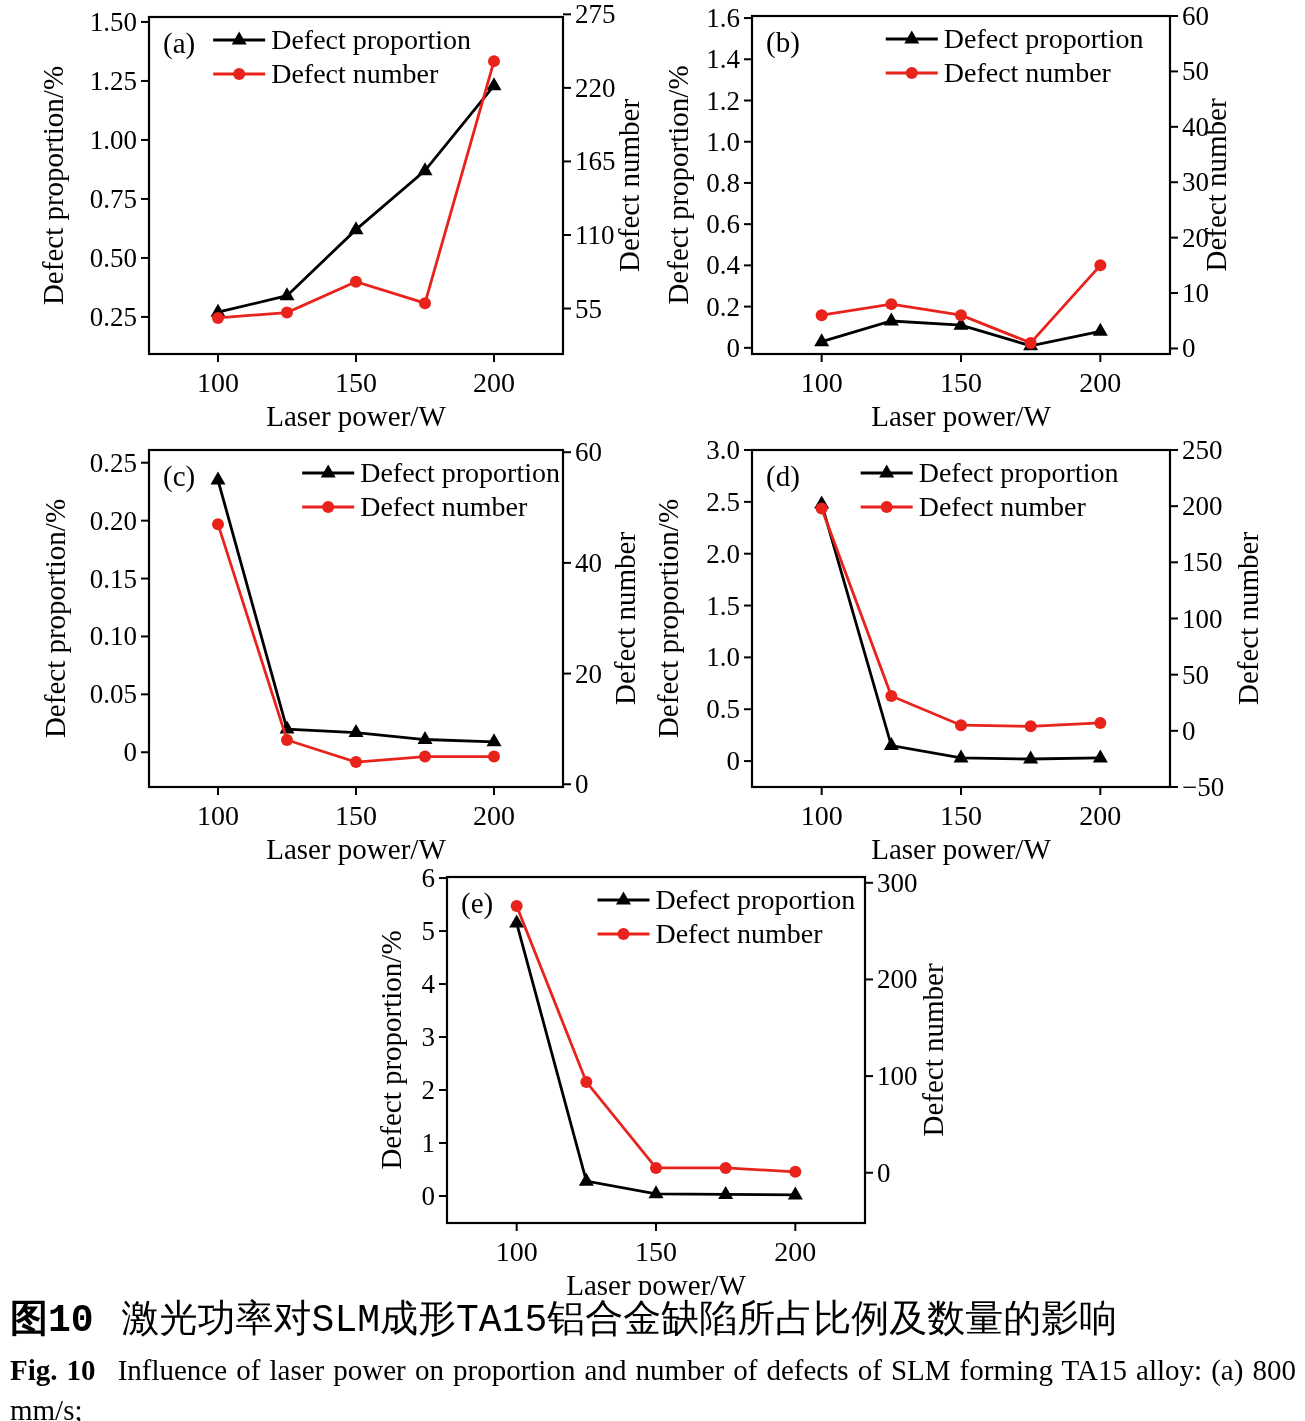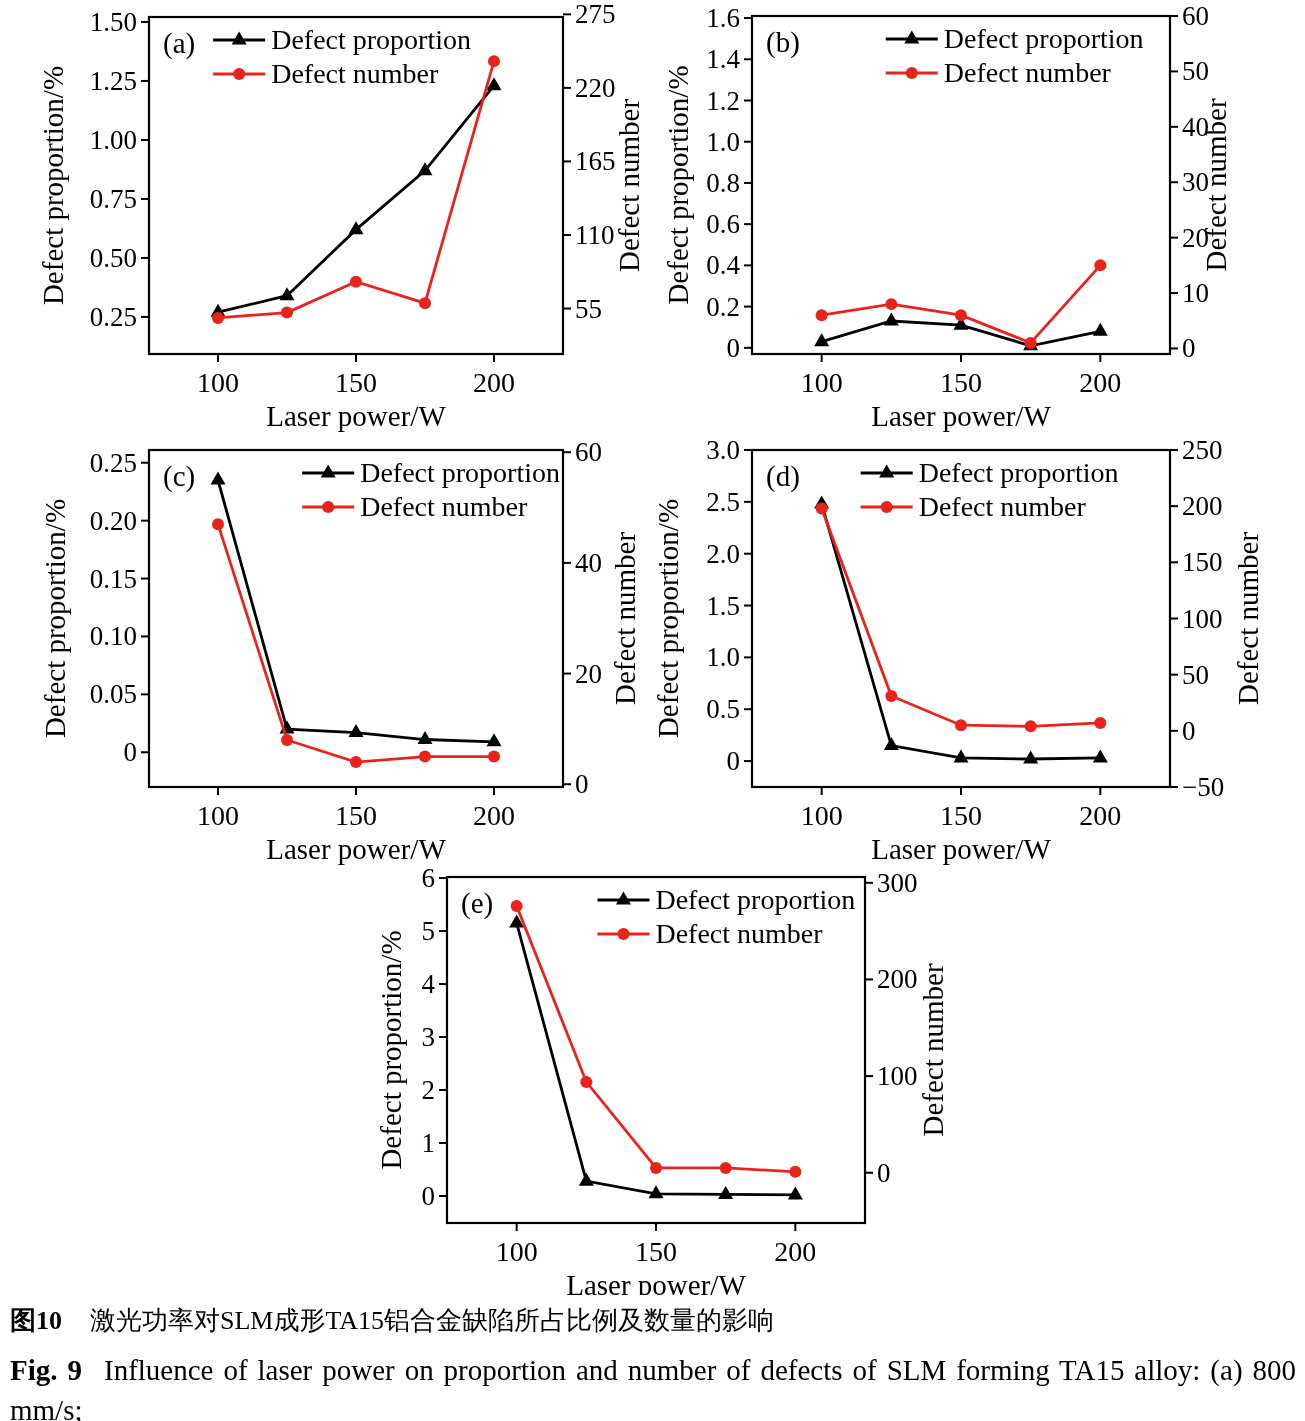--- a/index.html
+++ b/index.html
@@ -1,20 +1,20 @@
 <!DOCTYPE html>
 <html><head>
 <meta charset="utf-8">
 <style>
   html,body{margin:0;padding:0;background:#ffffff;}
   body{width:1305px;height:1421px;position:relative;font-family:"Liberation Serif","DejaVu Serif",serif;color:#000;}
   #figure{position:absolute;left:0;top:0;}
   #figure text{font-family:"Liberation Serif","DejaVu Serif",serif;fill:#000;}
   .caption{position:absolute;left:10px;top:1300px;width:1286px;}
-  .cap-zh{font-size:26px;line-height:42px;margin:0 0 8px 0;}
+  .cap-zh{font-size:38px;line-height:42px;margin:0 0 8px 0;font-family:Liberation Mono, monospace;}
   .cap-zh b{margin-right:28px;}
   .cap-en1{font-size:29px;line-height:40px;margin:0 0 6px 0;text-align:justify;text-align-last:justify;}
   .cap-en1 b{margin-right:22px;}
 </style>
 </head>
 <body>
 
 <svg id="figure" width="1305" height="1295" viewBox="0 0 1305 1295">
     <g>
       <rect x="149" y="17" width="414" height="337" fill="none" stroke="#000" stroke-width="2.2"></rect>
@@ -332,15 +332,15 @@
       <g>
         <line x1="597.48" y1="934" x2="649.48" y2="934" stroke="#e8231c" stroke-width="2.8"></line>
         <circle cx="623.48" cy="934" r="6" fill="#e8231c"></circle>
         <text x="655.48" y="943" font-size="28">Defect number</text>
       </g>
     </g>
   </svg>
 
 <div class="caption">
   <p class="cap-zh"><b>图10</b><span>激光功率对SLM成形TA15铝合金缺陷所占比例及数量的影响</span></p>
-  <p class="cap-en1"><b>Fig. 9</b><span>Influence of laser power on proportion and number of defects of SLM forming TA15 alloy: (a) 800 mm/s;</span></p>
+  <p class="cap-en1"><b>Fig. 10</b><span>Influence of laser power on proportion and number of defects of SLM forming TA15 alloy: (a) 800 mm/s;</span></p>
 
 </div>
 
 </body></html>

